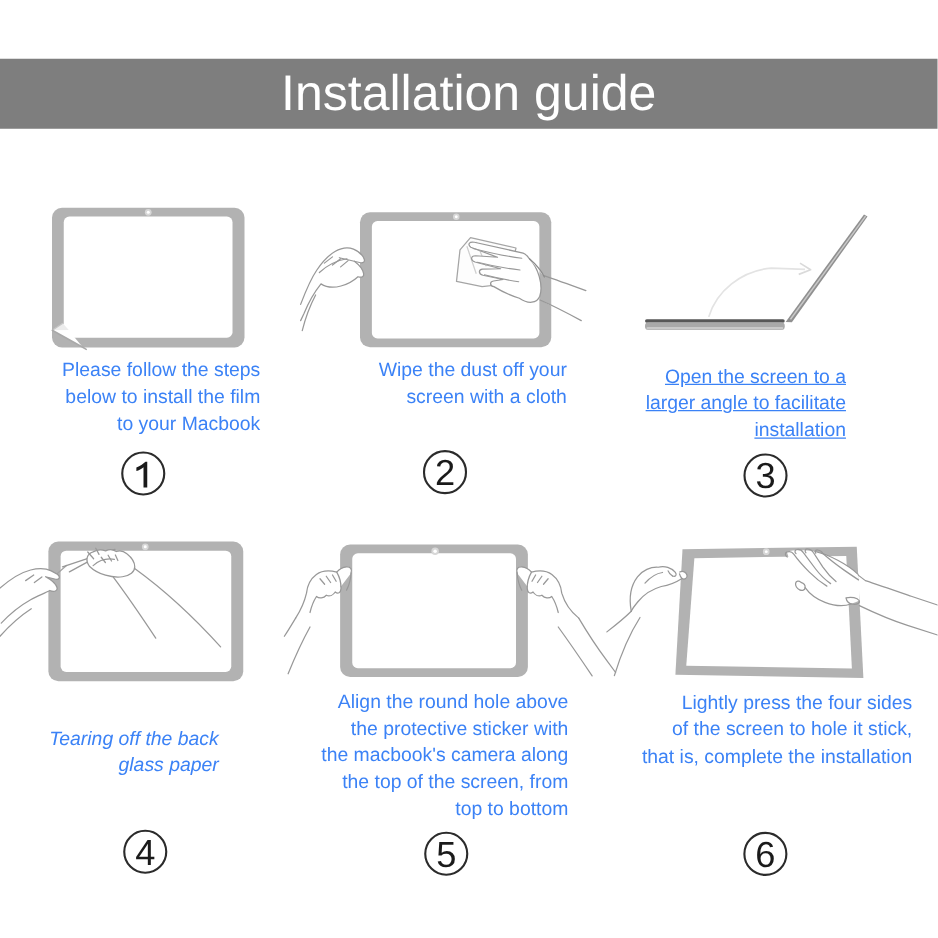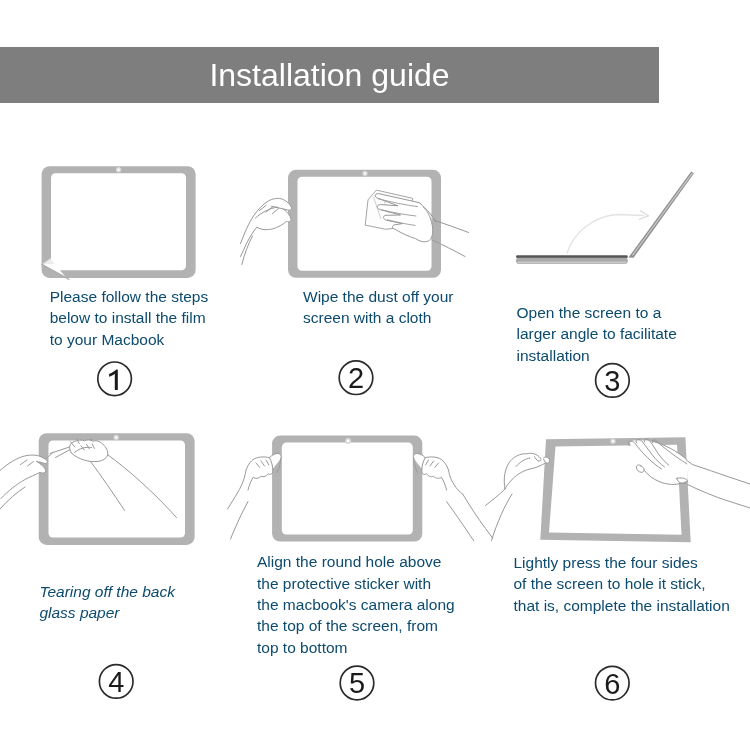--- a/index.html
+++ b/index.html
@@ -1,31 +1,31 @@
 <!DOCTYPE html>
 <html><head>
 <meta charset="utf-8">
 <style>
 html,body{margin:0;padding:0;background:#ffffff;}
 body{width:750px;height:750px;position:relative;font-family:"Liberation Sans",sans-serif;overflow:hidden;}
-.banner{position:absolute;left:0;top:47px;width:659px;height:56px;background:#7e7e7e;color:#ffffff;
-  font-size:32px;text-align:center;line-height:57px;}
-.cap{position:absolute;color:#0c4a6e;font-size:15.5px;line-height:21.4px;white-space:pre-line;}
+.banner{position:absolute;left:0;top:47px;width:750px;height:56px;background:#7e7e7e;color:#ffffff;
+  font-size:40px;text-align:center;line-height:57px;}
+.cap{position:absolute;color:#3b82f6;font-size:15.5px;line-height:21.4px;white-space:pre-line;text-align:right;}
 #art{position:absolute;left:0;top:0;}
 </style>
 </head>
 <body>
 <div class="banner">Installation guide</div>
 
 <div class="cap" style="left:49.7px;top:286px;">Please follow the steps
 below to install the film
 to your Macbook</div>
 <div class="cap" style="left:303px;top:286px;">Wipe the dust off your
 screen with a cloth</div>
-<div class="cap" style="left:516.5px;top:302px;">Open the screen to a
+<div class="cap" style="left:516.5px;top:291px;text-decoration:underline;">Open the screen to a
 larger angle to facilitate
 installation</div>
 <div class="cap" style="left:39.4px;top:581px;font-style:italic;">Tearing off the back
 glass paper</div>
 <div class="cap" style="left:257px;top:551.1px;">Align the round hole above
 the protective sticker with
 the macbook's camera along
 the top of the screen, from
 top to bottom</div>
 <div class="cap" style="left:513.5px;top:551.9px;">Lightly press the four sides

